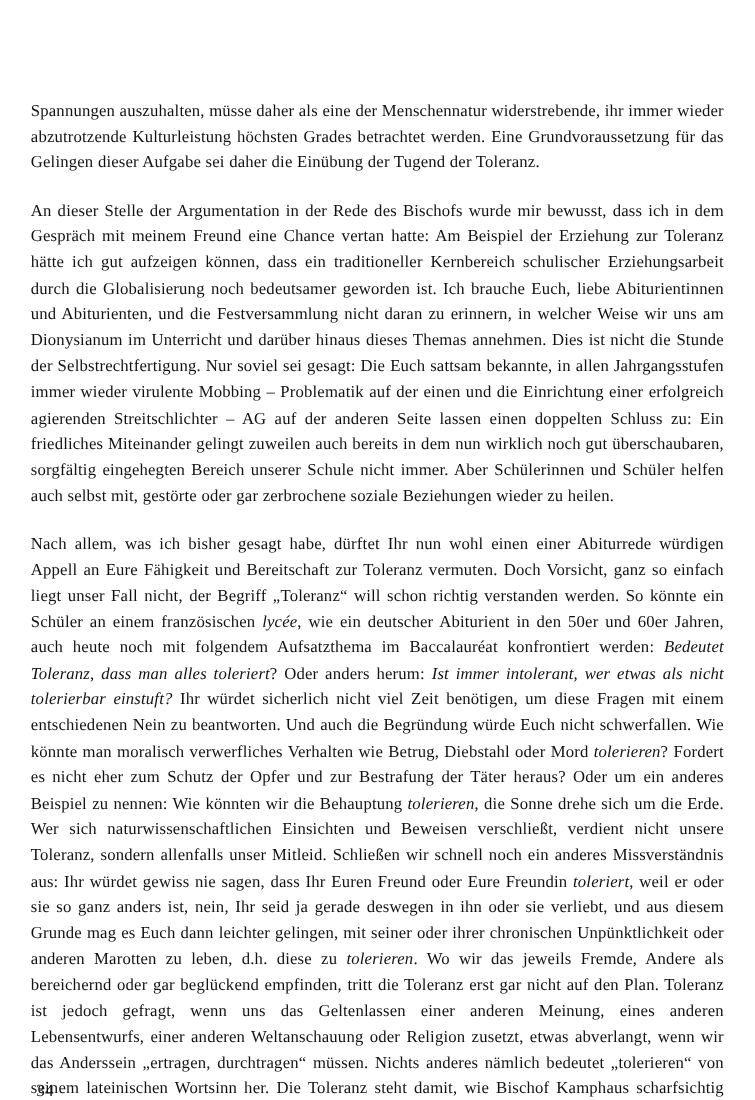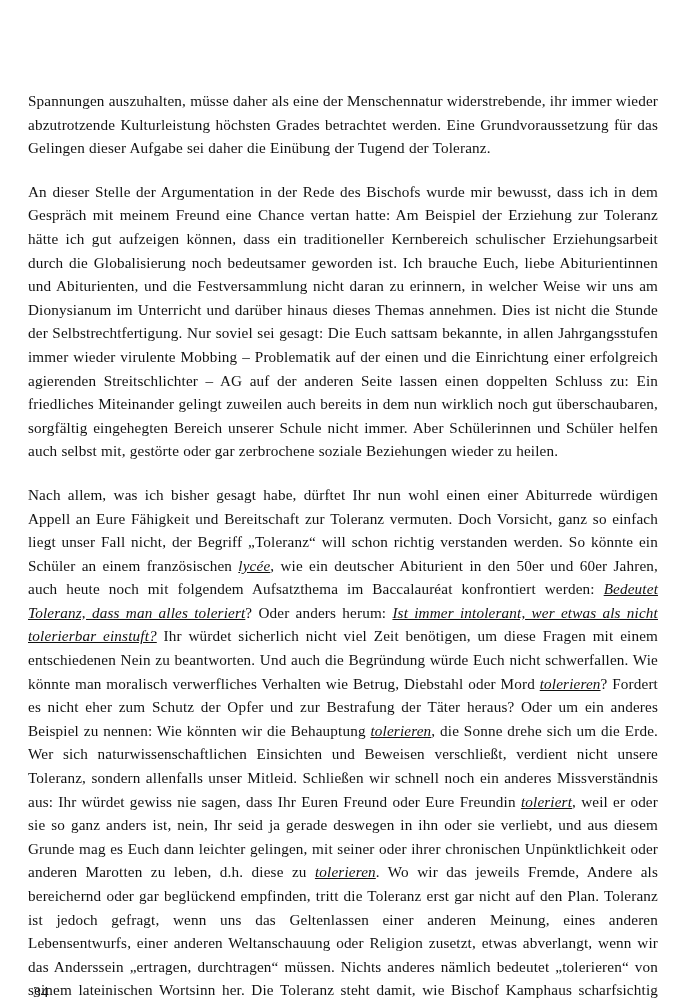--- a/index.html
+++ b/index.html
@@ -33,21 +33,21 @@
     margin: 0 0 20px 0;
     text-align: justify;
     text-justify: inter-word;
     font-size: 15.2px;
     line-height: 23.6px;
     letter-spacing: 0.01em;
     word-spacing: 0.01em;
     -webkit-font-smoothing: none;
   }
   p.para:last-of-type { margin-bottom: 0; }
-  .ital { font-style: italic; text-decoration: underline; }
+  .ital { font-style: italic; }
   .page-number {
     position: absolute;
     left: 33px;
     top: 955px;
     font-size: 15.6px;
     line-height: 20px;
   }
   
   .scanfx {
     position: absolute;

